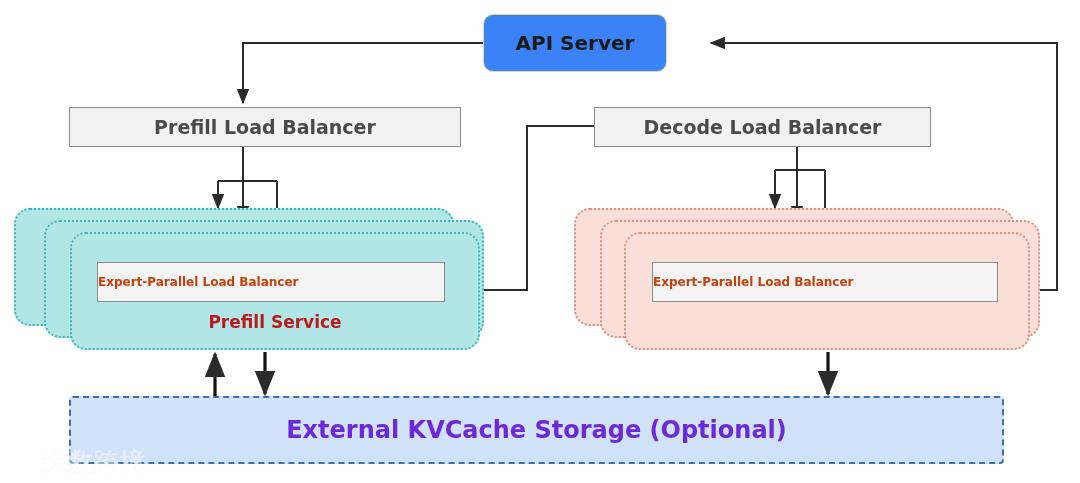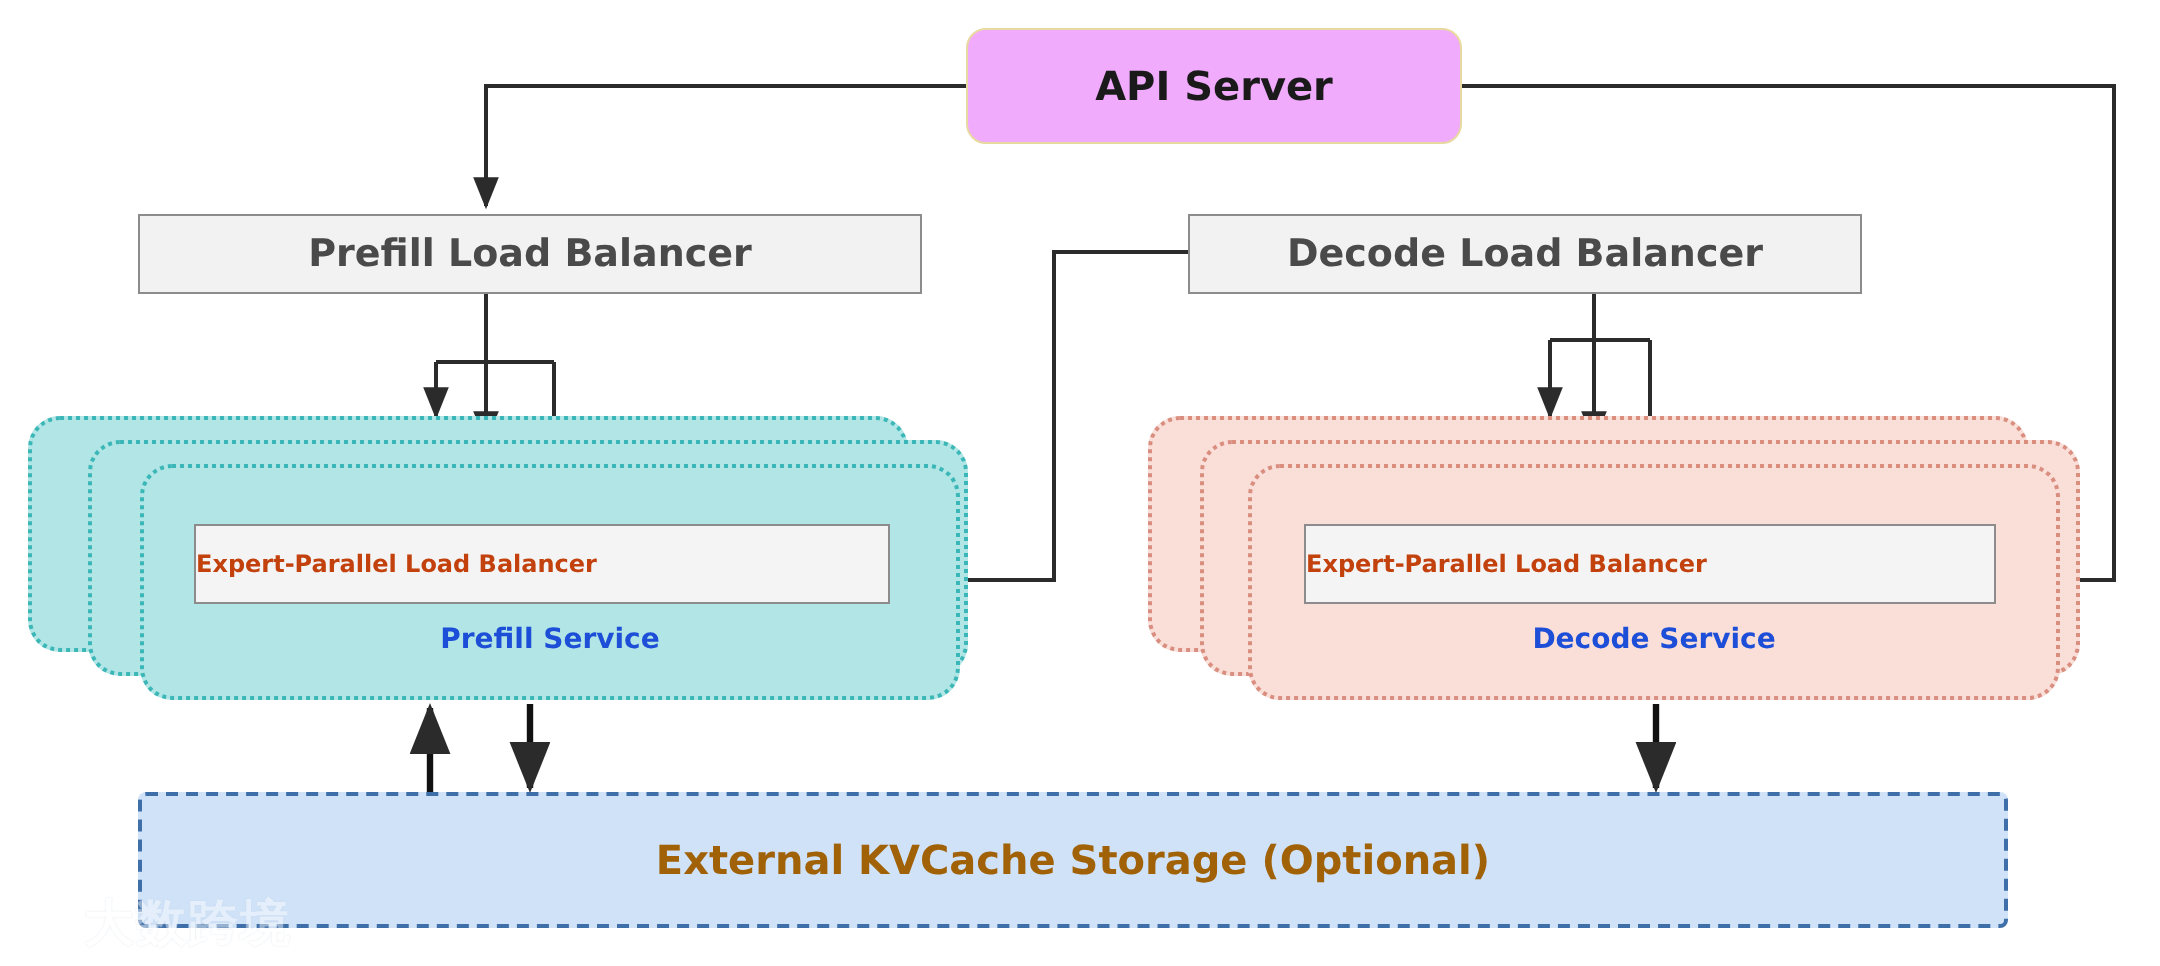--- a/index.html
+++ b/index.html
@@ -19,22 +19,22 @@
     position: absolute;
     box-sizing: border-box;
     display: flex;
     align-items: center;
     justify-content: center;
     text-align: center;
   }
 
   
   #api-server {
-    left: 483px; top: 14px; width: 248px; height: 58px;
-    background: #f0abfc;
+    left: 483px; top: 14px; width: 184px; height: 58px;
+    background: #3b82f6;
     border: 1.5px solid #e8d9a0;
     border-radius: 10px;
     font-size: 20px;
     font-weight: bold;
     color: #1a1a1a;
   }
 
   
   .lb-box {
     background: #f2f2f2;
@@ -58,23 +58,23 @@
     border: 2.2px dotted #3cb7b7;
   }
   .card-pink {
     background: #fadfd9;
     border: 2.2px dotted #d98e80;
   }
   .service-label {
     position: absolute;
     width: 100%;
     text-align: center;
-    font-size: 14px;
-    font-weight: bold;
-    color: #1d4ed8;
+    font-size: 17px;
+    font-weight: bold;
+    color: #b91c1c;
   }
   .ep-box {
     position: absolute;
     box-sizing: border-box;
     display: flex;
     align-items: center;
     justify-content: flex-start;
     background: #f4f4f4;
     border: 1.3px solid #8c8c8c;
     font-size: 12px;
@@ -97,23 +97,23 @@
   #decode-card-front { left: 624px; top: 232px; width: 406px; height: 118px; }
   #decode-ep { left: 652px; top: 262px; width: 346px; height: 40px; }
   #decode-service-label { left: 624px; top: 312px; width: 406px; }
 
   
   #kvcache {
     left: 69px; top: 396px; width: 935px; height: 68px;
     background: #cfe2f8;
     border: 2px dashed #3f6fa8;
     border-radius: 4px;
-    font-size: 20px;
-    font-weight: bold;
-    color: #a16207;
+    font-size: 24px;
+    font-weight: bold;
+    color: #6d28d9;
   }
 
   
   #wires {
     position: absolute;
     left: 0; top: 0;
     width: 1080px; height: 483px;
     pointer-events: none;
   }
 
@@ -193,21 +193,20 @@
     <div class="service-label" id="prefill-service-label">Prefill Service</div>
   </div>
 
   <div class="stack" id="decode-stack">
     <div class="card card-pink" id="decode-card-back"></div>
     <div class="card card-pink" id="decode-card-mid"></div>
     <div class="card card-pink" id="decode-card-front"></div>
     <div class="ep-box" id="decode-ep">
       <span>Expert-Parallel Load Balancer</span>
     </div>
-    <div class="service-label" id="decode-service-label">Decode Service</div>
   </div>
 
   <div class="node" id="kvcache">
     <span>External KVCache Storage (Optional)</span>
   </div>
 
   <div id="watermark">
     <svg width="34" height="26" viewBox="0 0 34 26">
       <path d="M3,3 L3,23 M3,13 C3,7 8,3 13,3 C17,3 19,6 19,9 C19,13 16,15 12,15 L3,15" fill="none" stroke="#ffffff" stroke-width="2.4" stroke-linecap="round"></path>
       <circle cx="24" cy="8" r="3.6" fill="none" stroke="#ffffff" stroke-width="2.2"></circle>

